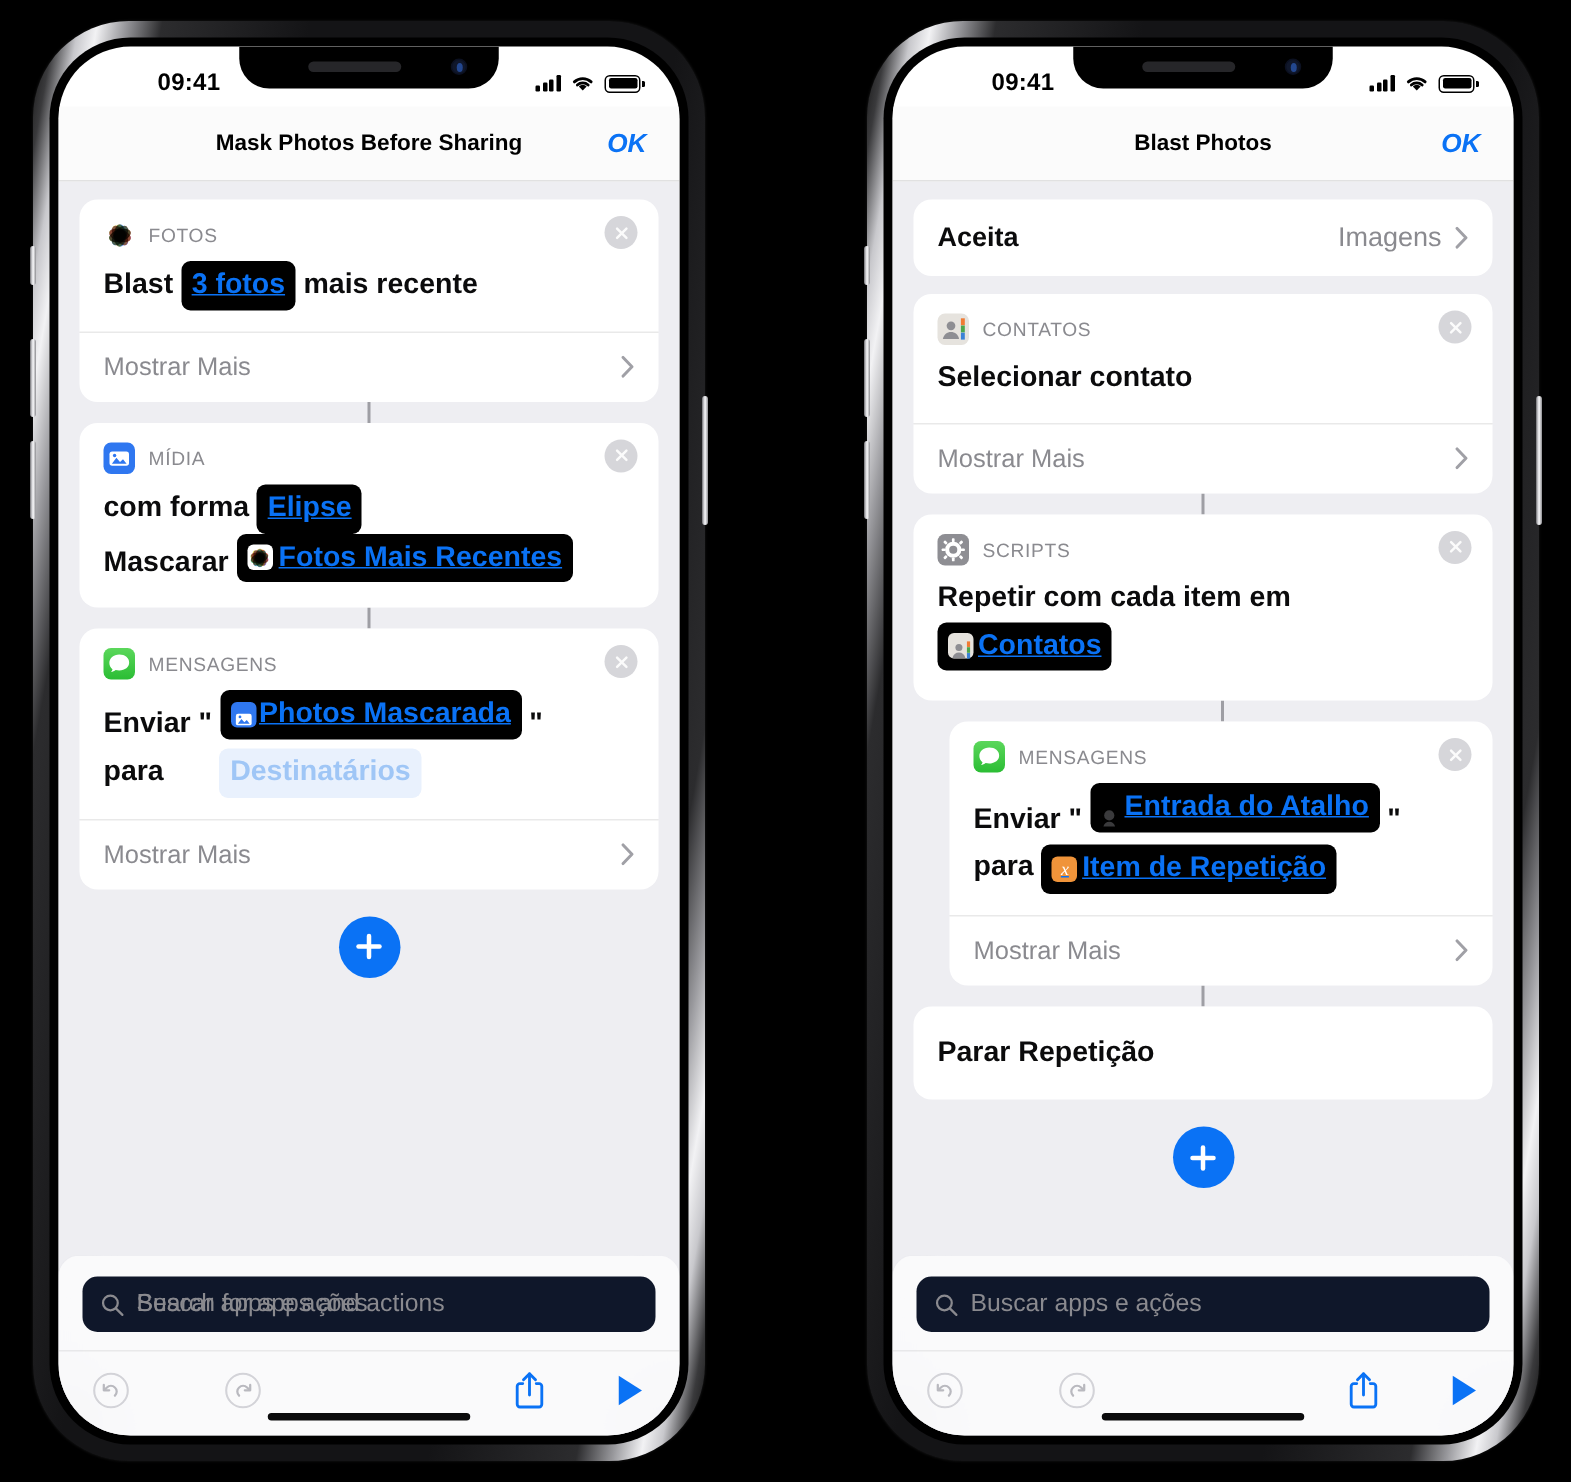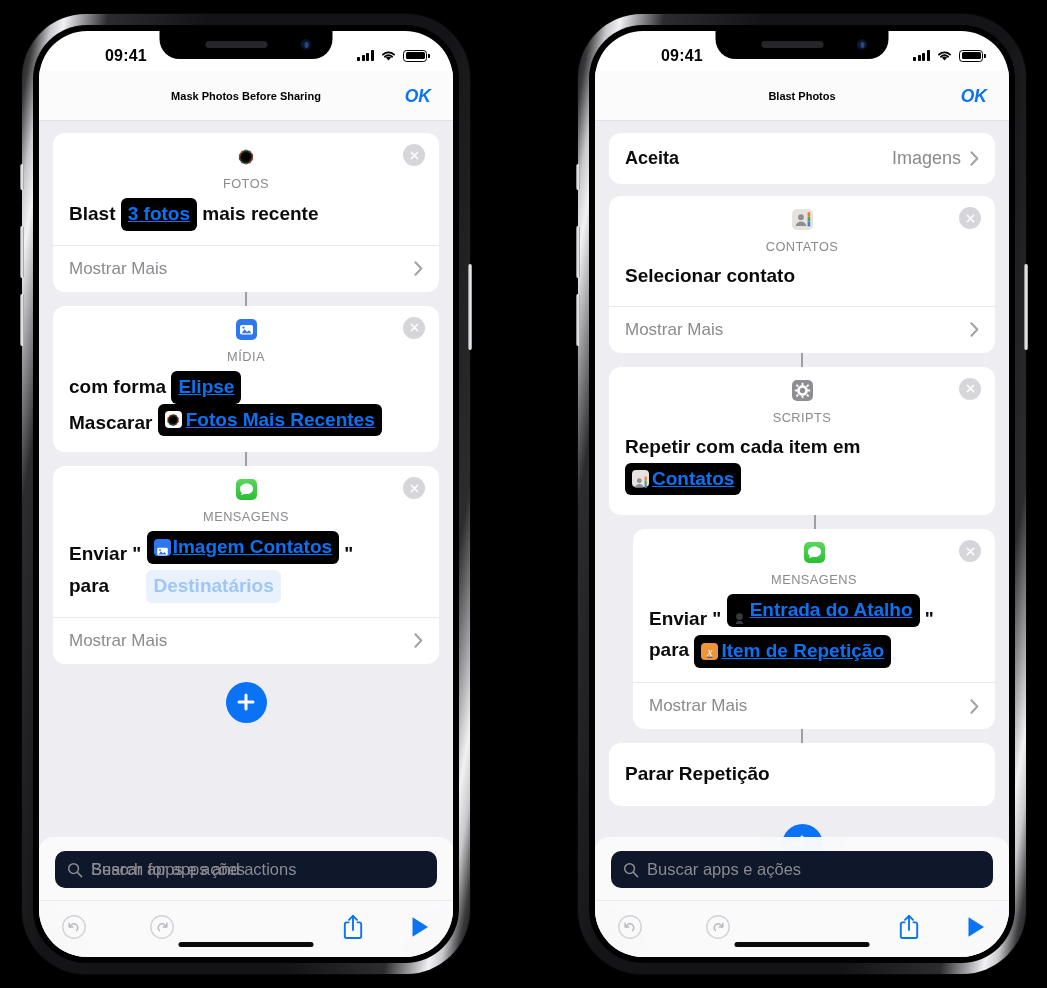--- a/index.html
+++ b/index.html
@@ -92,21 +92,21 @@
   .batt span { display:block; height:100%; width:100%; background:#000; border-radius:1.5px; }
 
   
   .navbar {
     position: absolute; top: 40px; left: 0; right: 0; height: 50px;
     display: flex; align-items: center; justify-content: center;
     background: #fbfbfb;
     border-bottom: 1px solid rgba(0,0,0,0.10);
     z-index: 20;
   }
-  .nav-title { font-size: 11px; font-weight: 700; color: #000; }
+  .nav-title { font-size: 15px; font-weight: 700; color: #000; }
   .nav-ok {
     position: absolute; right: 22px; top: 50%; transform: translateY(-50%);
     font-size: 17.5px; font-weight: 600; color: #0a72f5; font-style: italic;
   }
 
   
   .content {
     position: absolute; top: 90px; left: 0; right: 0; bottom: 0;
     background: #eeeef2;
     padding: 12px 14px 0 14px;
@@ -121,21 +121,21 @@
   .card.indent { margin-left: 24px; }
 
   .connector {
     width: 2px; height: 14px; background: #9e9ea4;
     margin: 0 auto;
   }
   .connector.indent { margin-left: calc(50% + 12px); }
 
   .card-head {
     display: flex; align-items: center; gap: 9px;
-    padding: 13px 16px 0 16px; position: relative; flex-direction: column;
+    padding: 13px 16px 0 16px; position: relative;
   }
   .app-icon {
     width: 21px; height: 21px; border-radius: 5px; flex: none;
     display: flex; align-items: center; justify-content: center;
     overflow: hidden;
   }
   .app-label {
     font-size: 12.8px; color: #8a8a8f; letter-spacing: 0.45px;
     text-transform: uppercase;
   }
@@ -392,21 +392,21 @@
             <div>
               <span>Enviar "</span>
               <span class="tok tok-blue" style="gap:2px;">
                 <span class="tok-icon" style="background:#2f77f0;">
                   <svg viewBox="0 0 21 21" width="17" height="17">
                     <rect x="4" y="6" width="13" height="9.5" rx="1.8" fill="#fff"></rect>
                     <path d="M5.6 14.2 L8.6 10.2 L11 13 L13 11.2 L15.4 14.2 Z" fill="#2f77f0"></path>
                     <circle cx="7.4" cy="8.6" r="1.15" fill="#2f77f0"></circle>
                   </svg>
                 </span>
-                <span>Imagem Contatos</span>
+                <span>Photos Mascarada</span>
               </span>
               <span>"</span>
             </div>
             <div>
               <span>para</span>
               <span class="tok tok-faded">Destinatários</span>
             </div>
           </div>
           <div class="show-more">
             <span>Mostrar Mais</span>

